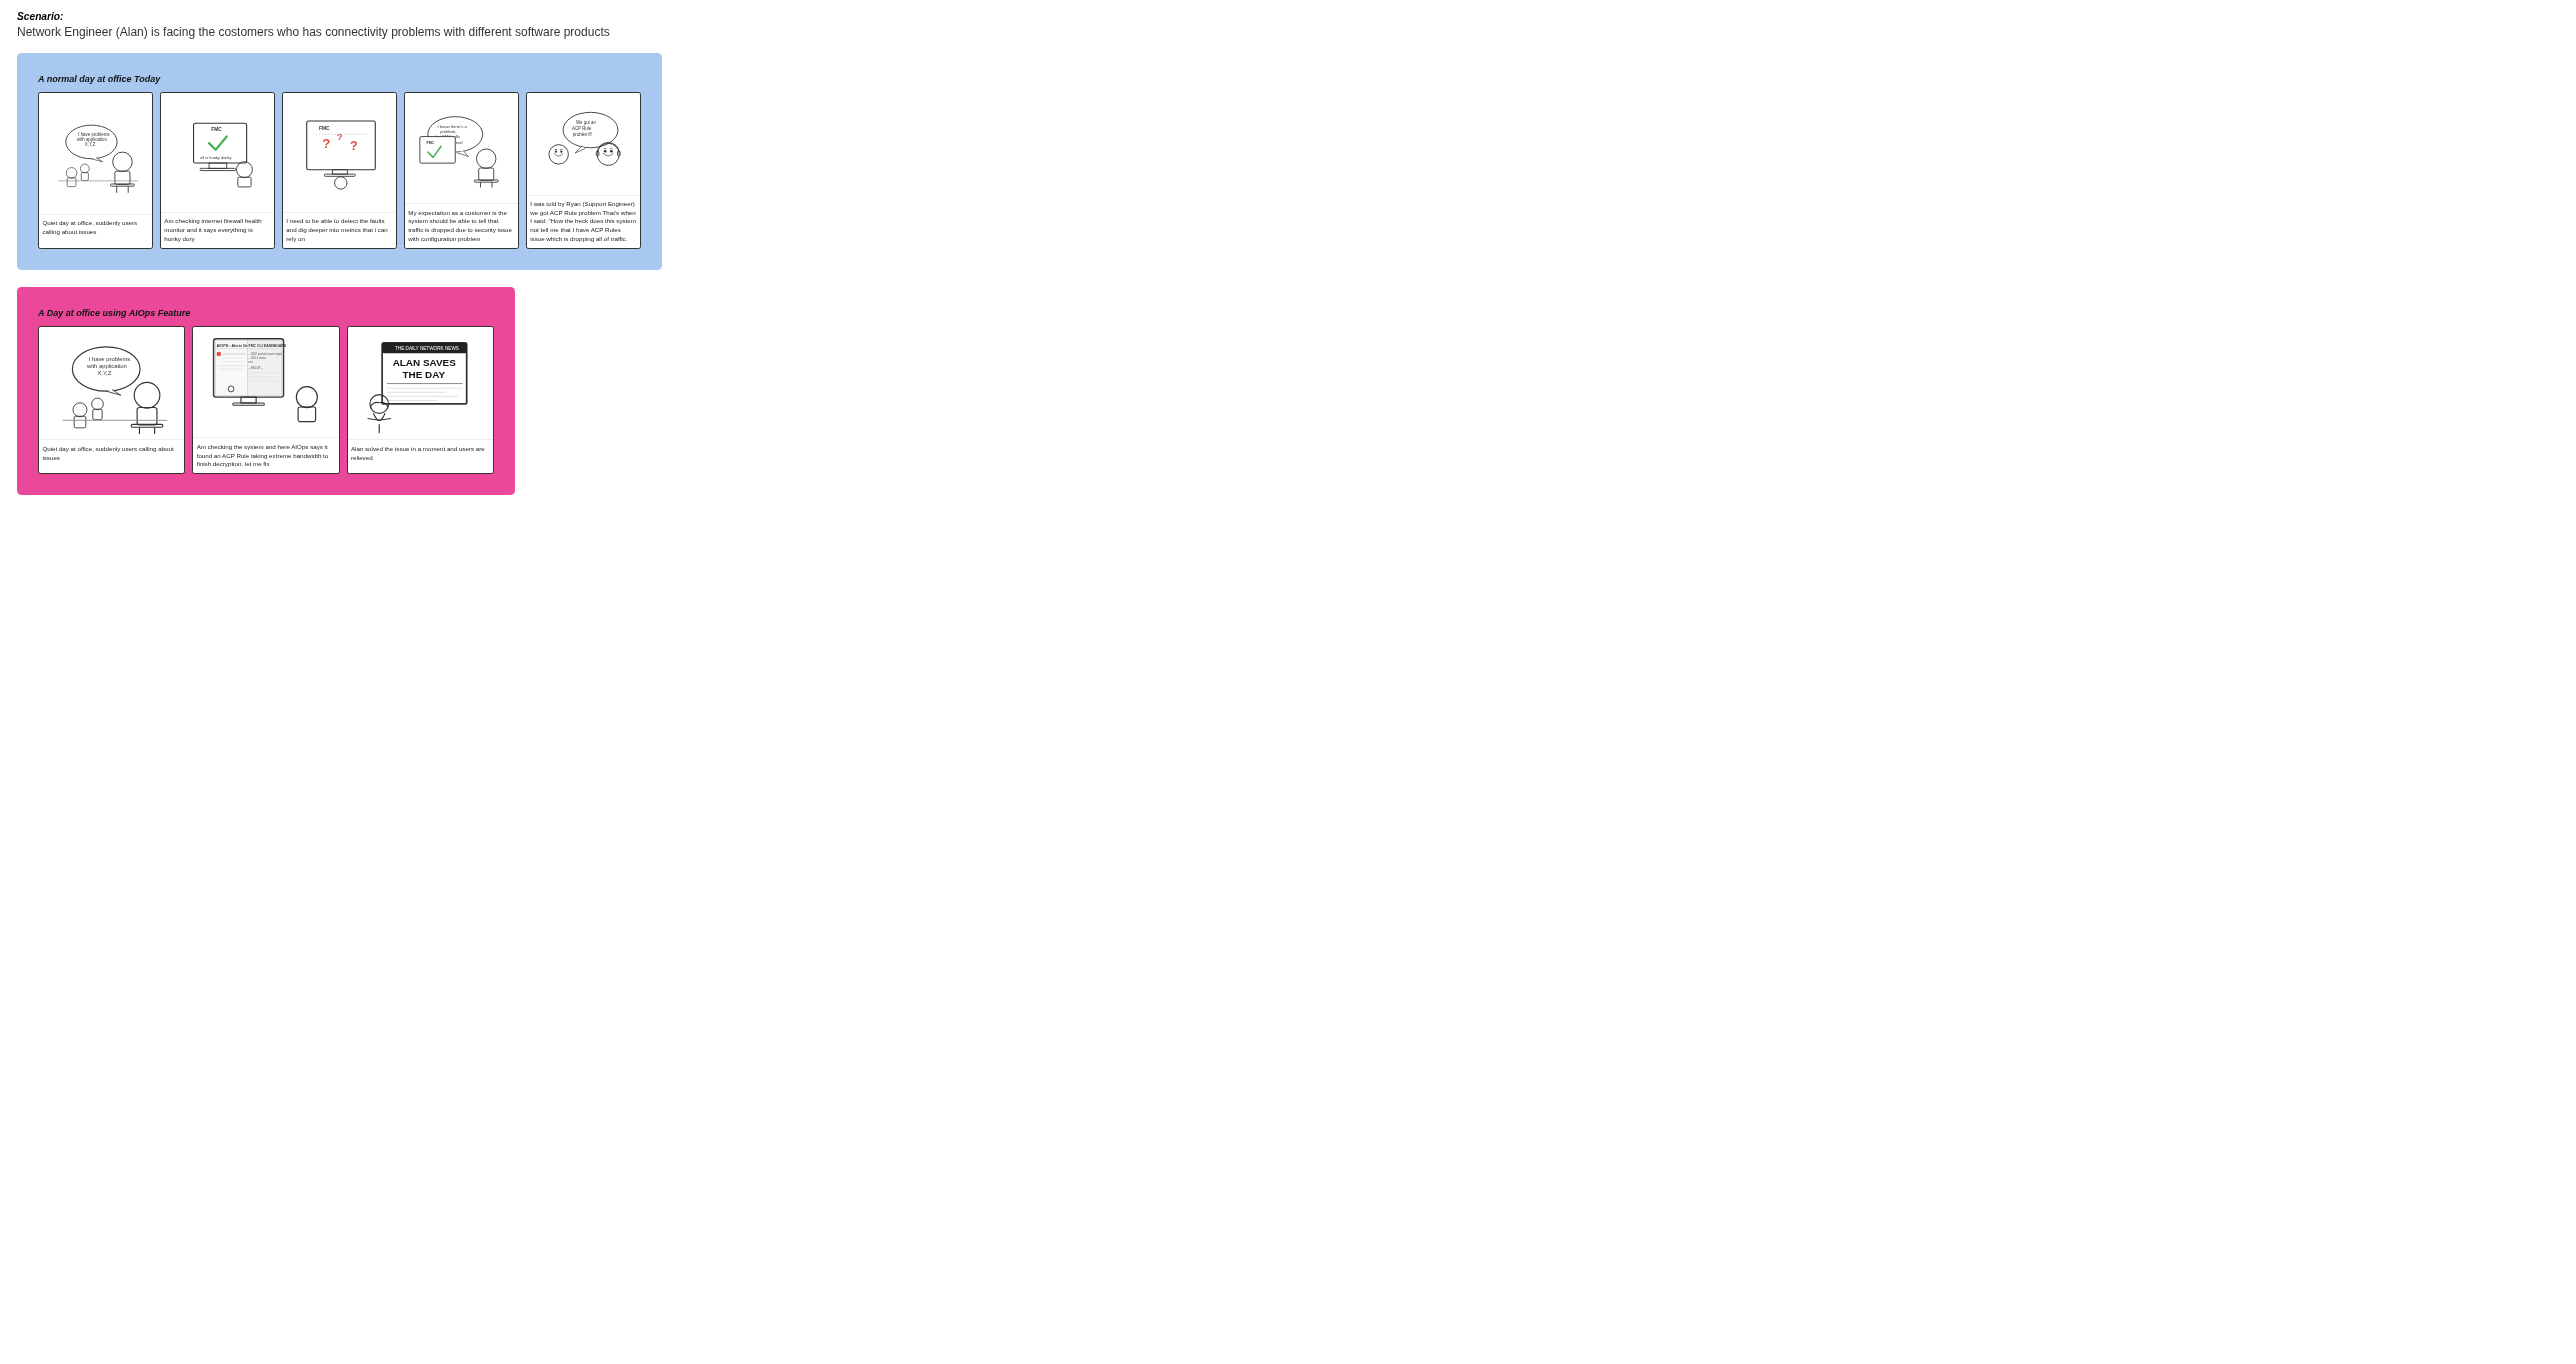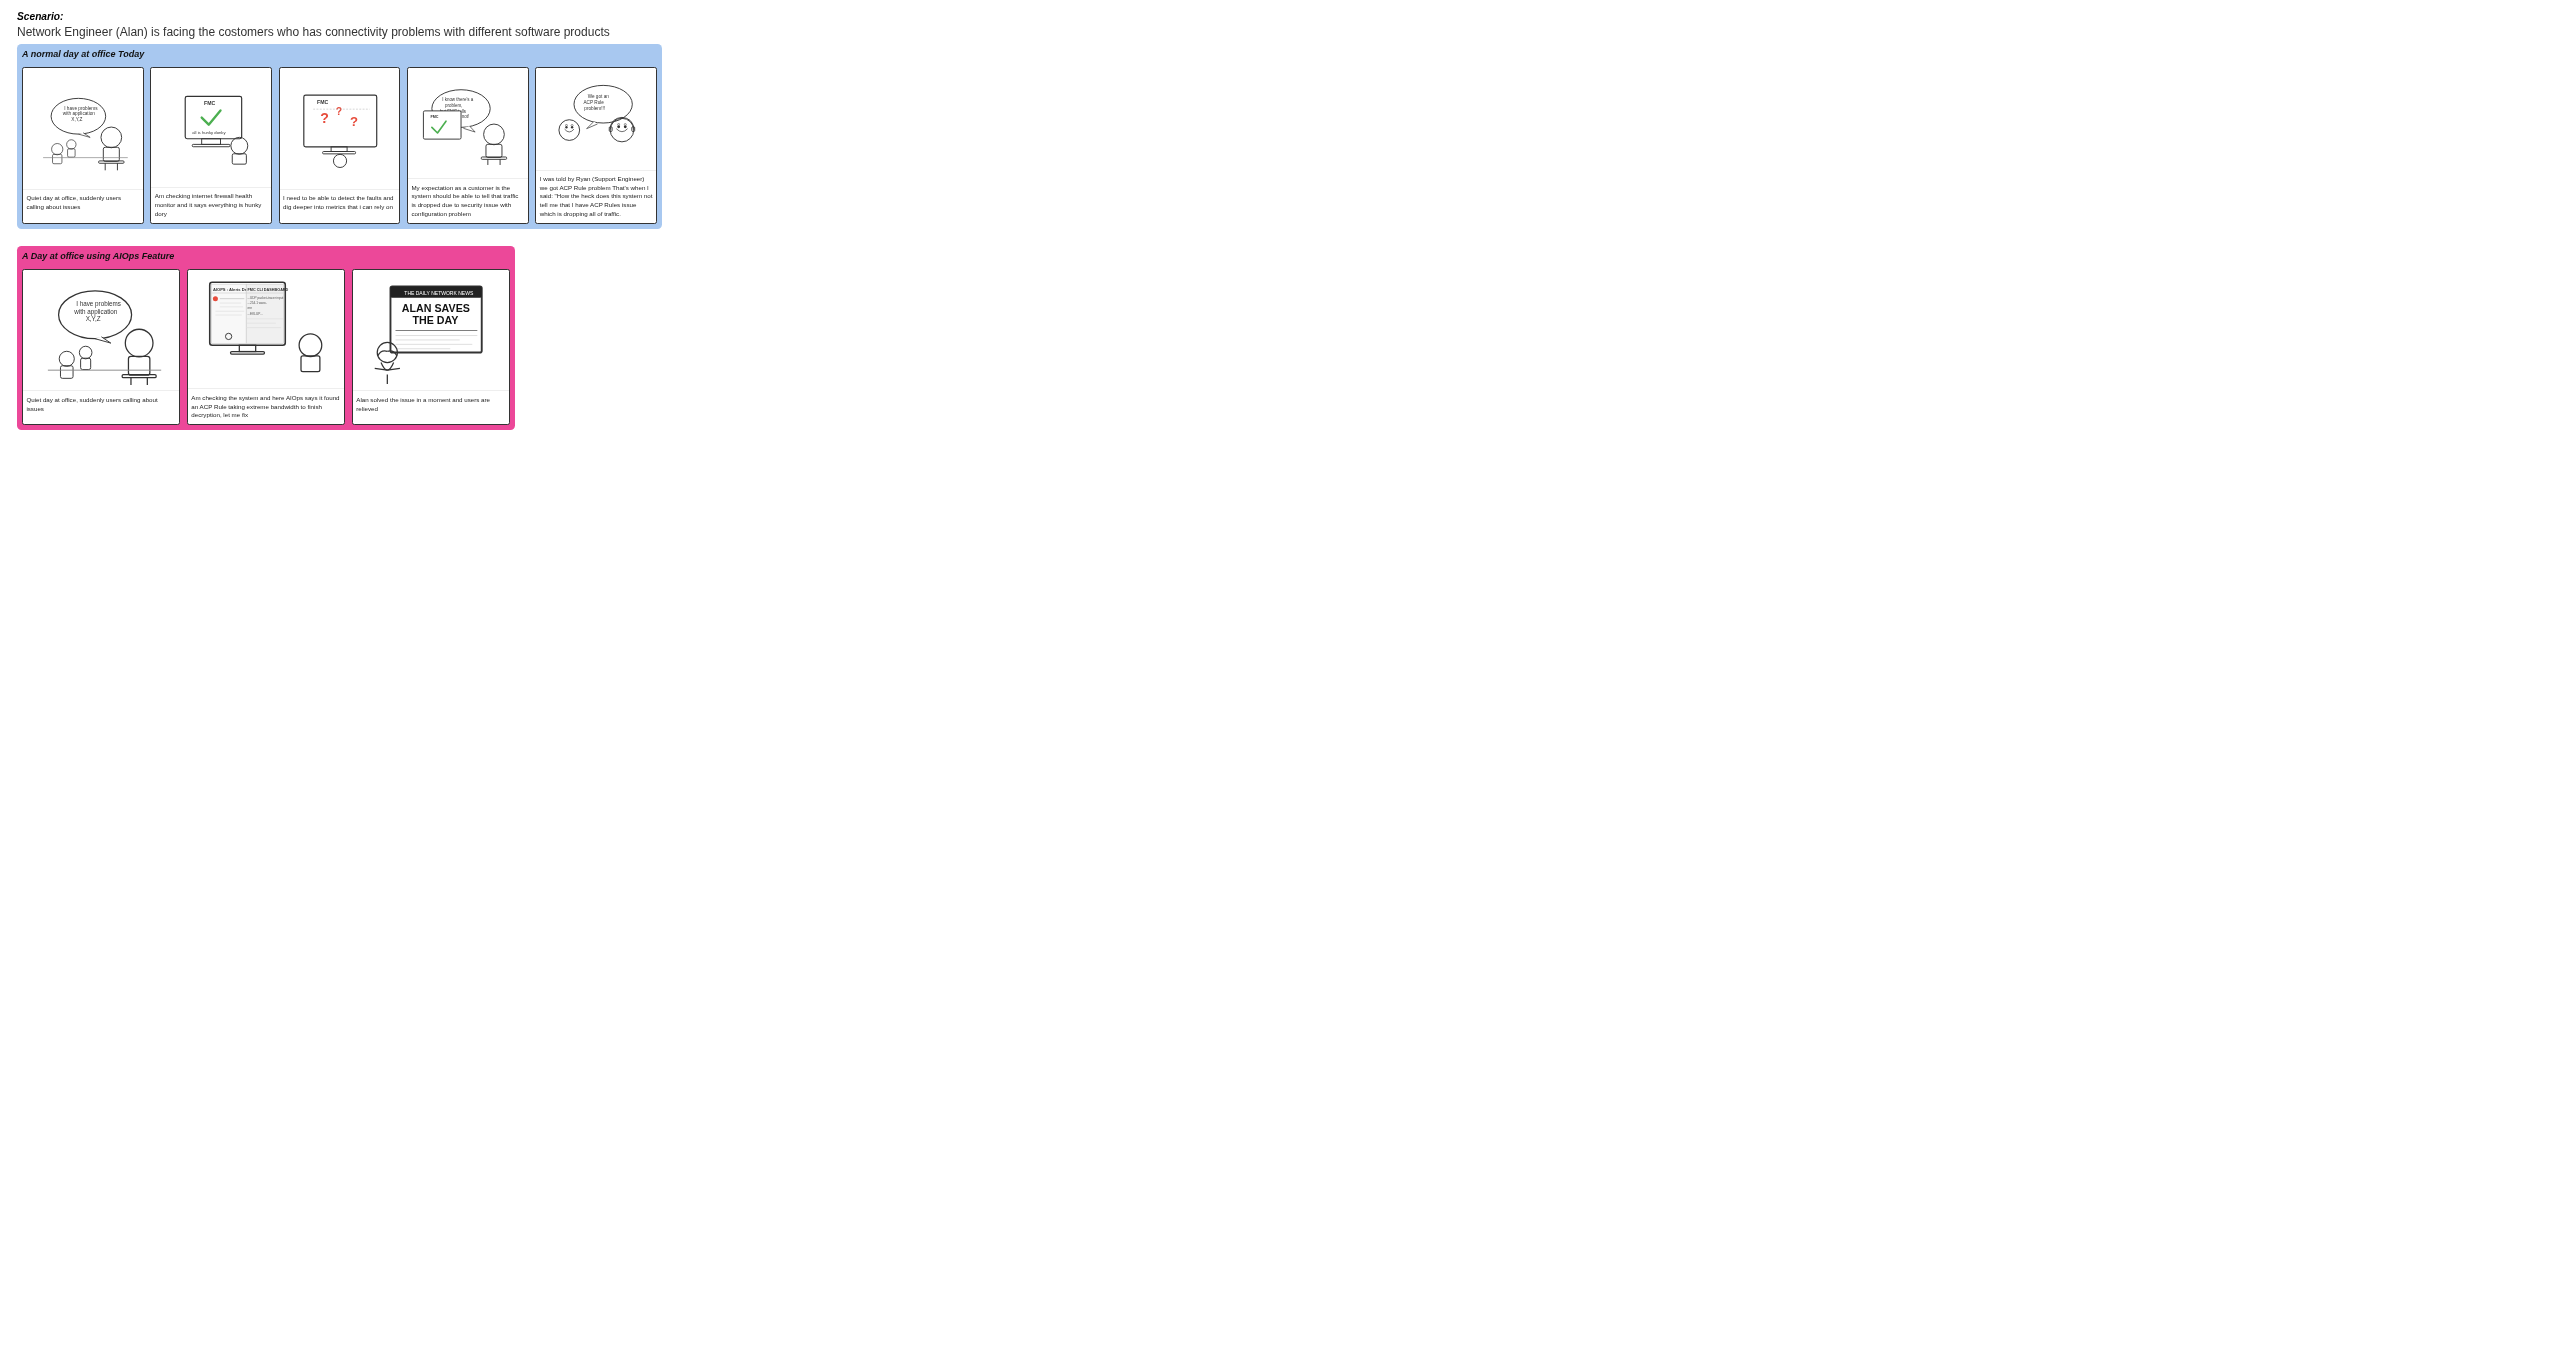--- a/index.html
+++ b/index.html
@@ -4,36 +4,36 @@
   <style>
     * { box-sizing: border-box; margin: 0; padding: 0; }
     body {
       font-family: Arial, sans-serif;
       background: #fff;
       padding: 11.3px 17px;
       width: 679px;
     }
 
     .scenario-section {
-      margin-bottom: 5px;
+      margin-bottom: 14px;
     }
     .scenario-title {
       font-size: 10.2px;
       font-weight: bold;
       font-style: italic;
       margin-bottom: 2.3px;
     }
     .scenario-desc {
       font-size: 12px;
       color: #333;
     }
 
     .storyboard {
       border-radius: 4.5px;
-      padding: 5px;
+      padding: 21px;
       margin-bottom: 17px;
     }
     .storyboard-blue {
       background-color: #a8c8f0;
     }
     .storyboard-purple {
       background-color: #ec4899;
     }
 
     .storyboard-title {

